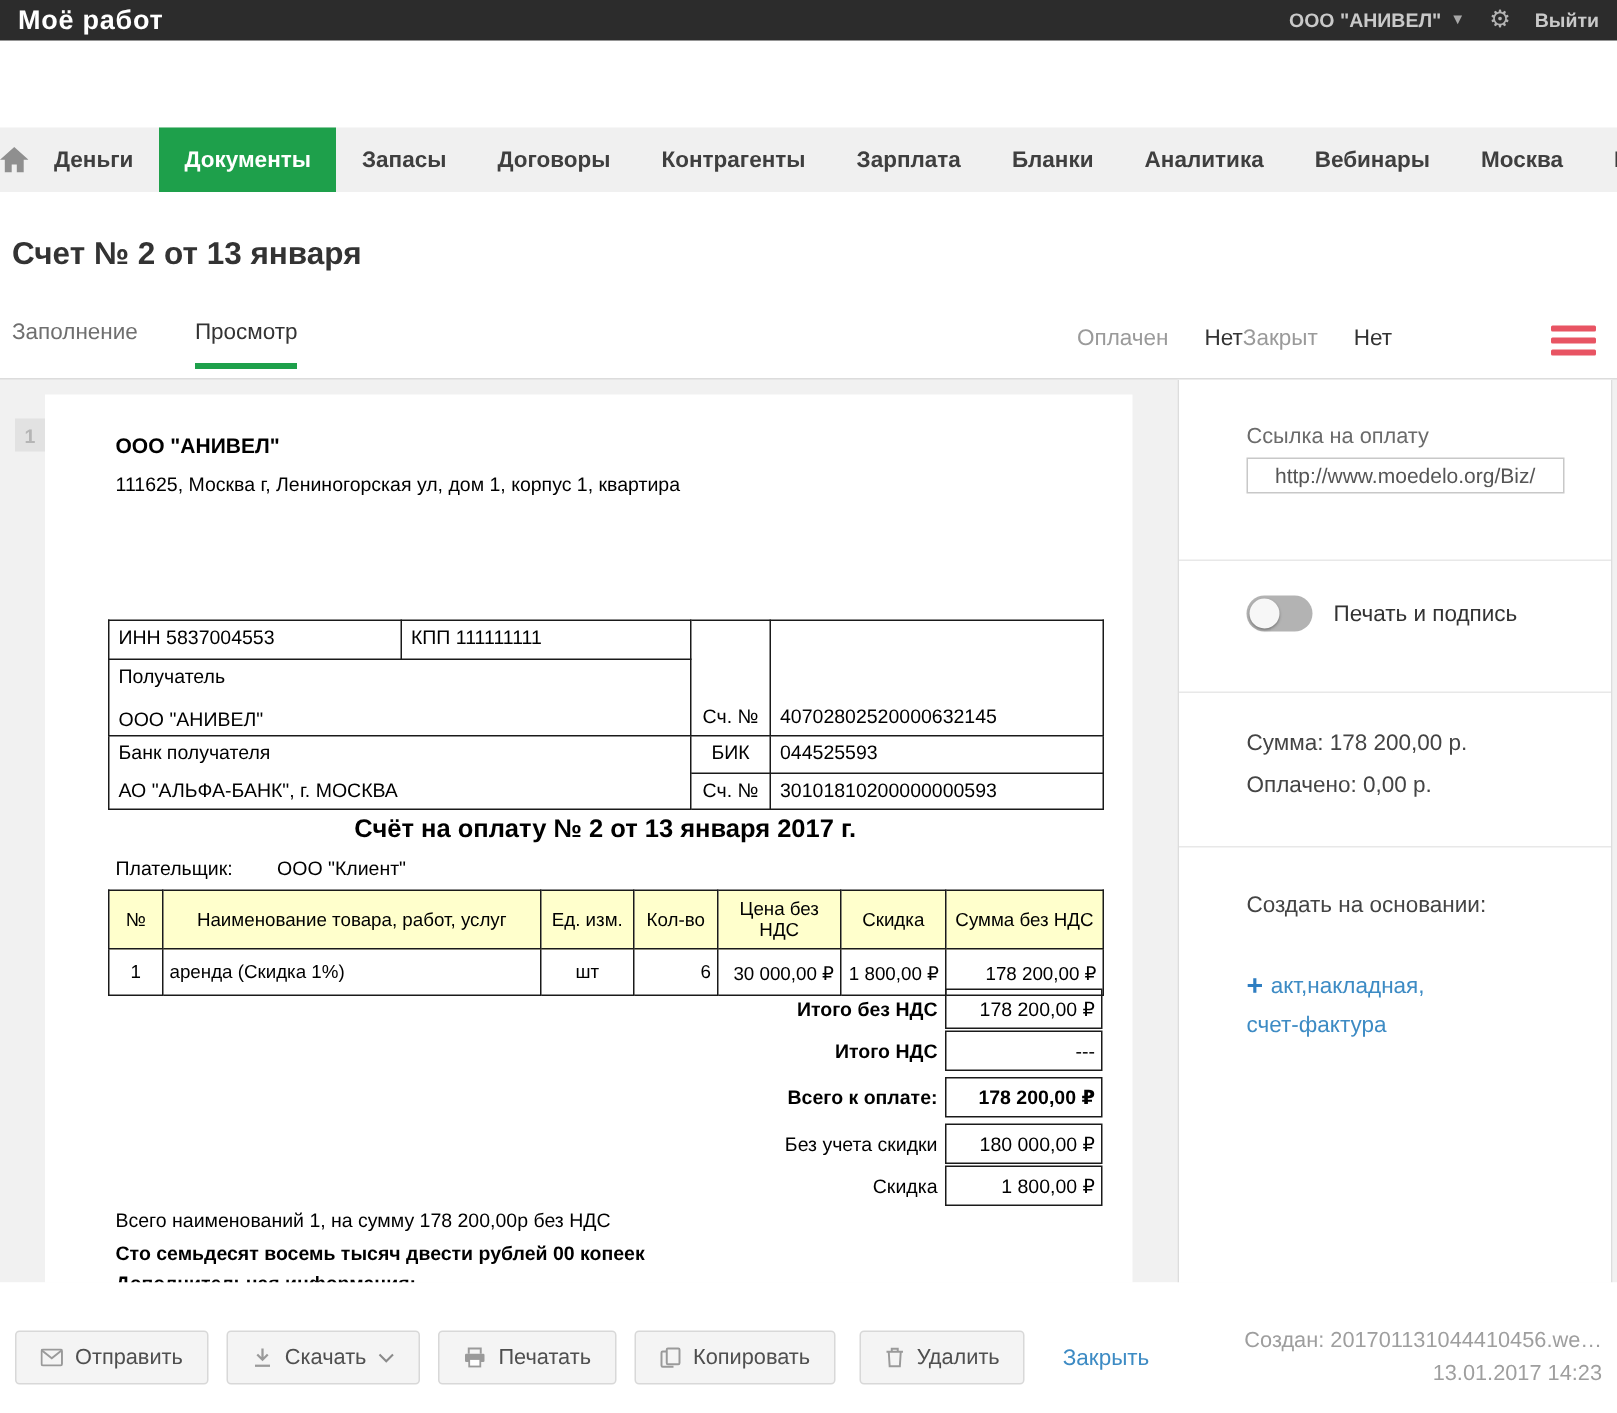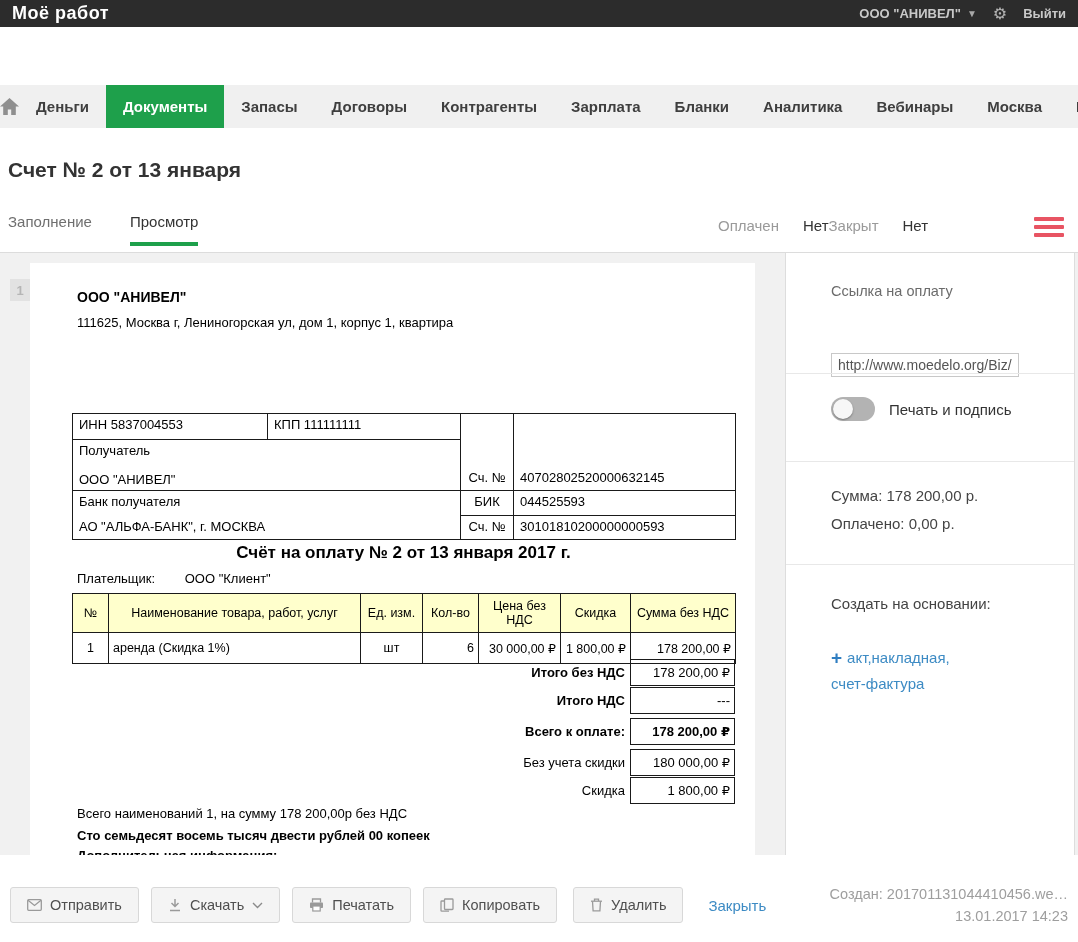--- a/index.html
+++ b/index.html
@@ -68,21 +68,21 @@
   .mb1{margin-bottom:1px;} .mb4{margin-bottom:4px;}
   .doc-summary{position:absolute;left:47px;top:543px;font-size:13px;}
   .doc-words{position:absolute;left:47px;top:565px;font-size:13px;font-weight:bold;}
   .doc-addinfo{position:absolute;left:47px;top:585px;font-size:13px;font-weight:bold;}
   
   .side{position:absolute;left:785px;top:0;width:290px;height:603px;background:#fff;
         border-left:1px solid #ddd;border-right:1px solid #ddd;box-sizing:border-box;}
   .side .divider{position:absolute;left:0;width:100%;border-top:1px solid #e8e8e8;}
   .pay-label{position:absolute;left:45px;top:30px;font-size:14.5px;color:#6b6b6b;}
   .pay-input{position:absolute;left:45px;top:52px;width:174px;height:22px;border:1px solid #c8c8c8;
-             font-size:14px;color:#555;padding:0 6px;font-family:inherit;margin-top:48px;}
+             font-size:14px;color:#555;padding:0 18px;font-family:inherit;}
   .toggle{position:absolute;left:45px;top:144px;width:44px;height:24px;border-radius:12px;
           background:#b3b3b3;cursor:pointer;}
   .toggle .knob{position:absolute;left:2px;top:2px;width:20px;height:20px;border-radius:50%;
           background:#f7f7f7;box-shadow:0 1px 2px rgba(0,0,0,.35);}
   .toggle-label{position:absolute;left:103px;top:148px;font-size:15px;color:#333;}
   .sum-line{position:absolute;left:45px;top:234px;font-size:15px;color:#444;}
   .paid-line{position:absolute;left:45px;top:262px;font-size:15px;color:#444;}
   .create-label{position:absolute;left:45px;top:342px;font-size:15px;color:#444;}
   .create-link1{position:absolute;left:45px;top:370px;font-size:15px;color:#3d8bc4;cursor:pointer;margin-top:24px;}
   .create-link1 .plus{font-size:19px;font-weight:bold;color:#2f7ec1;margin-right:5px;vertical-align:-1px;}

